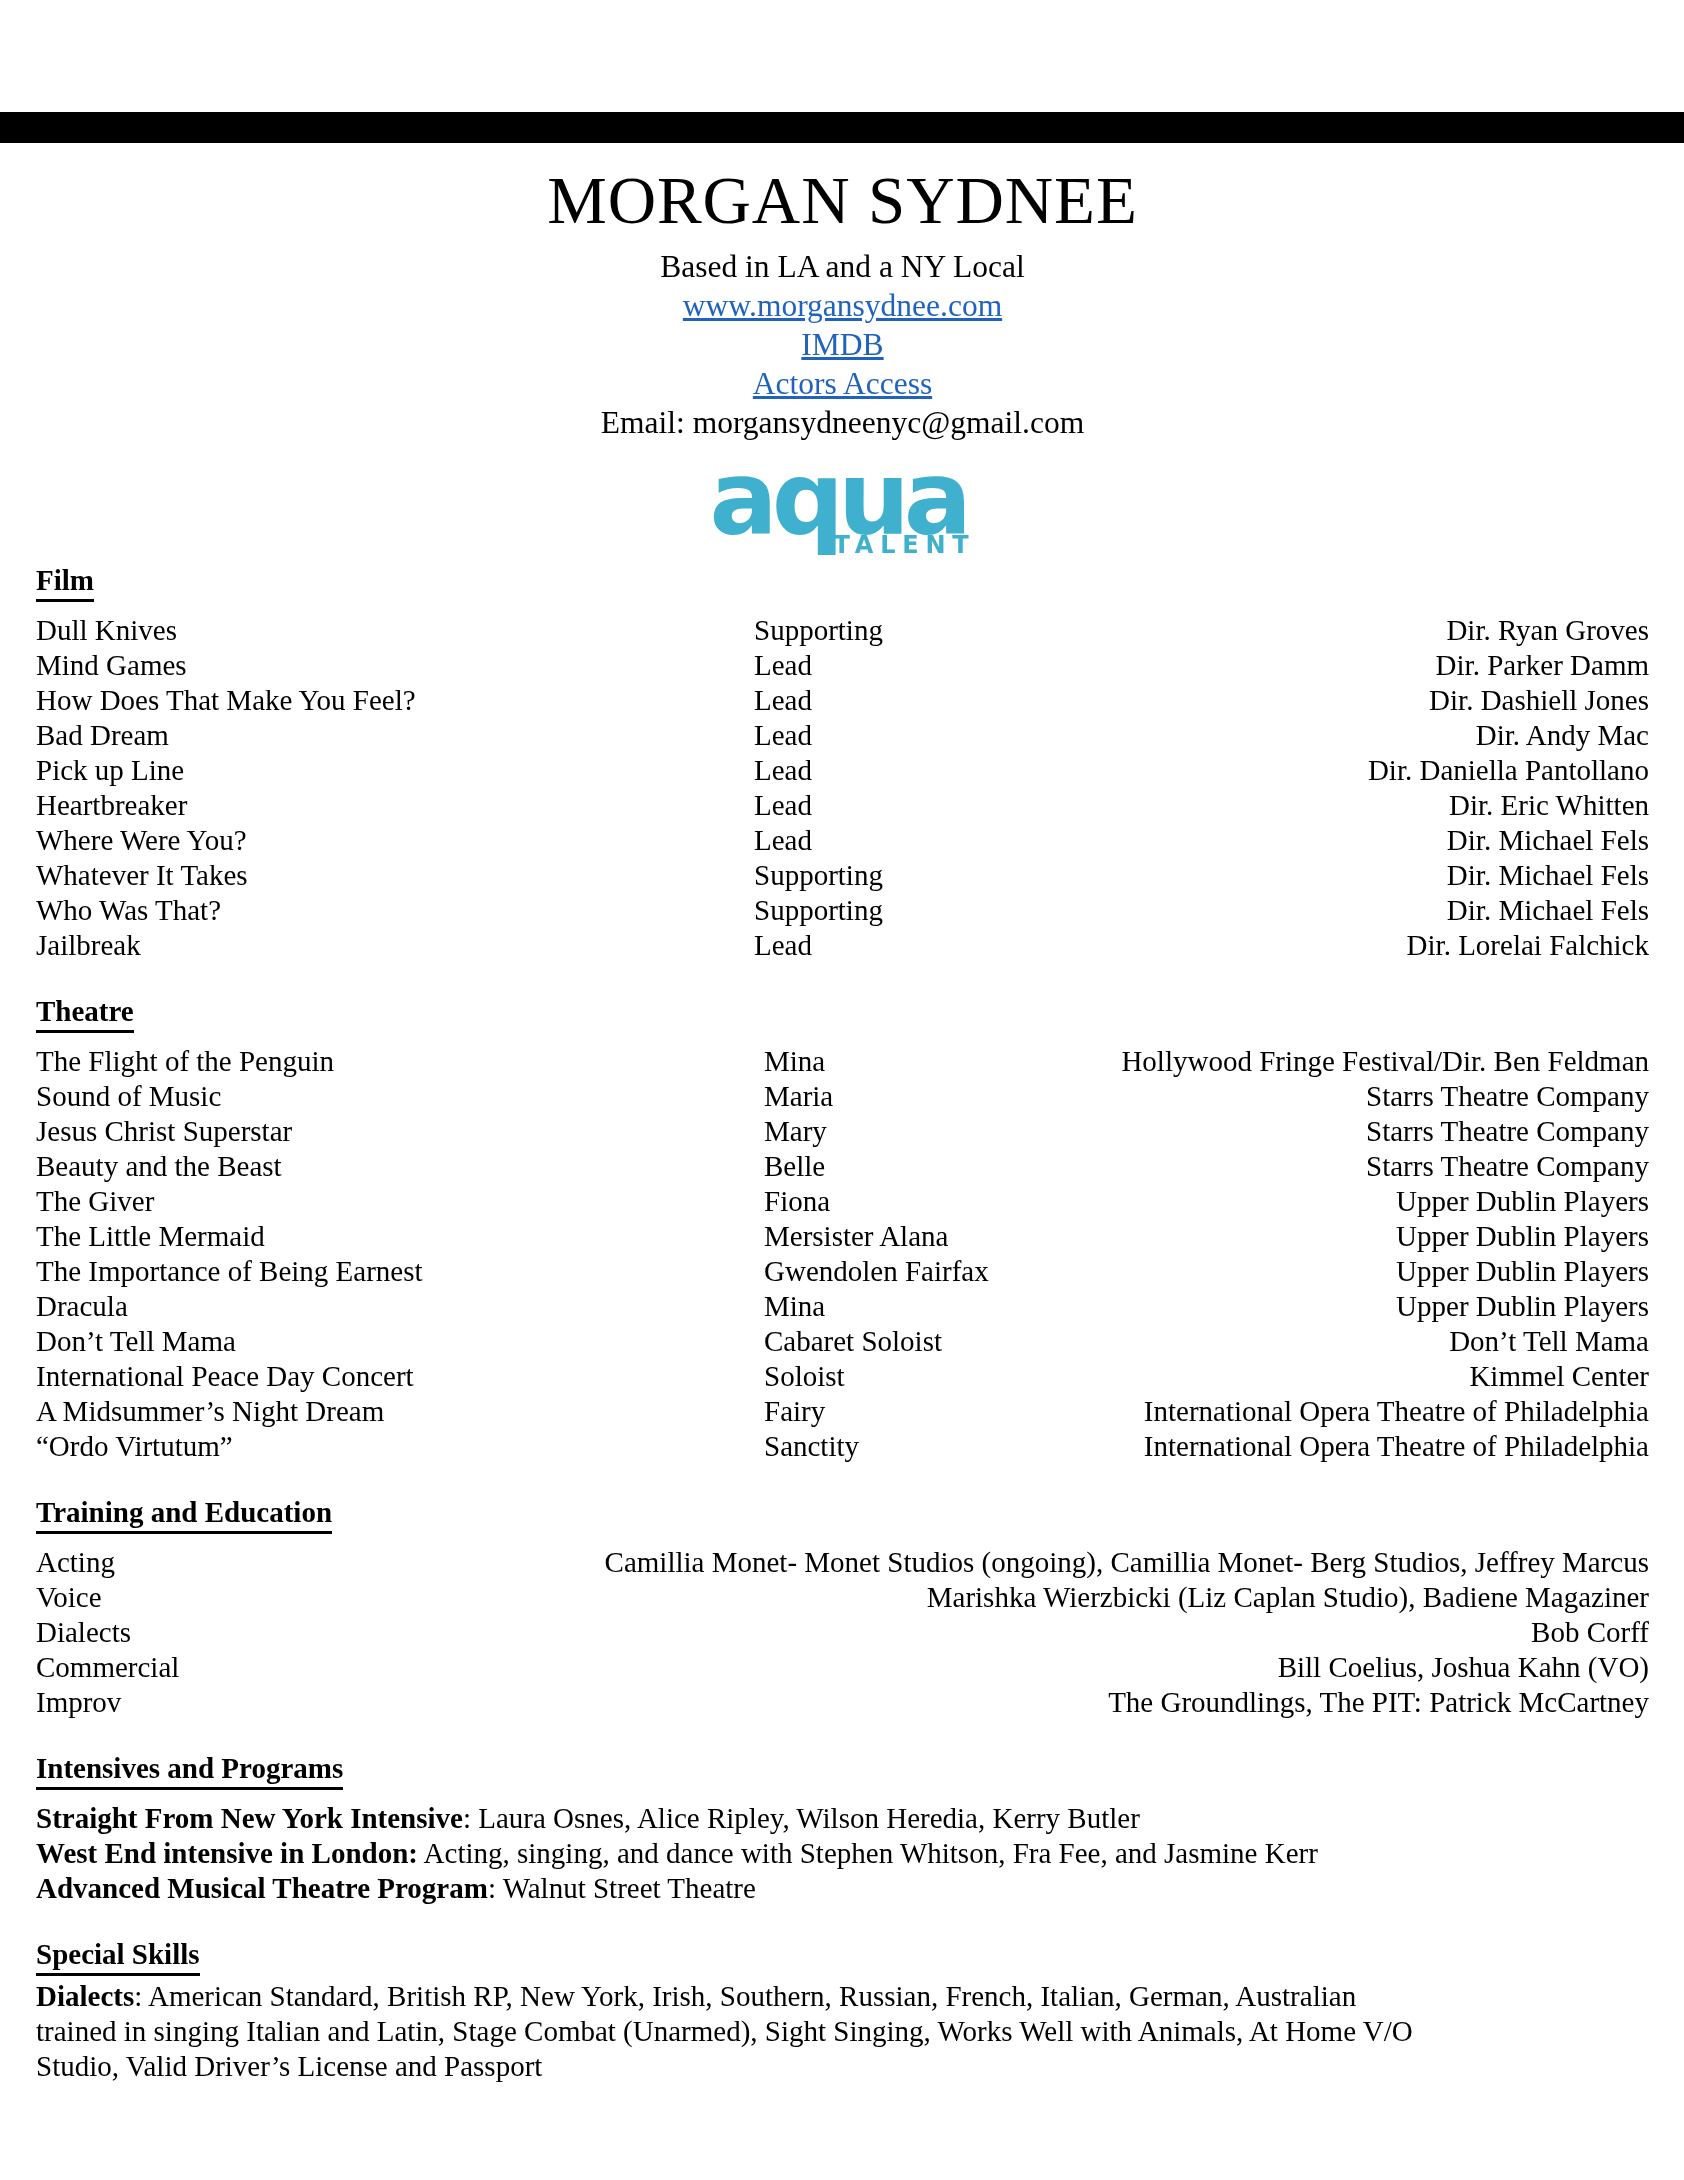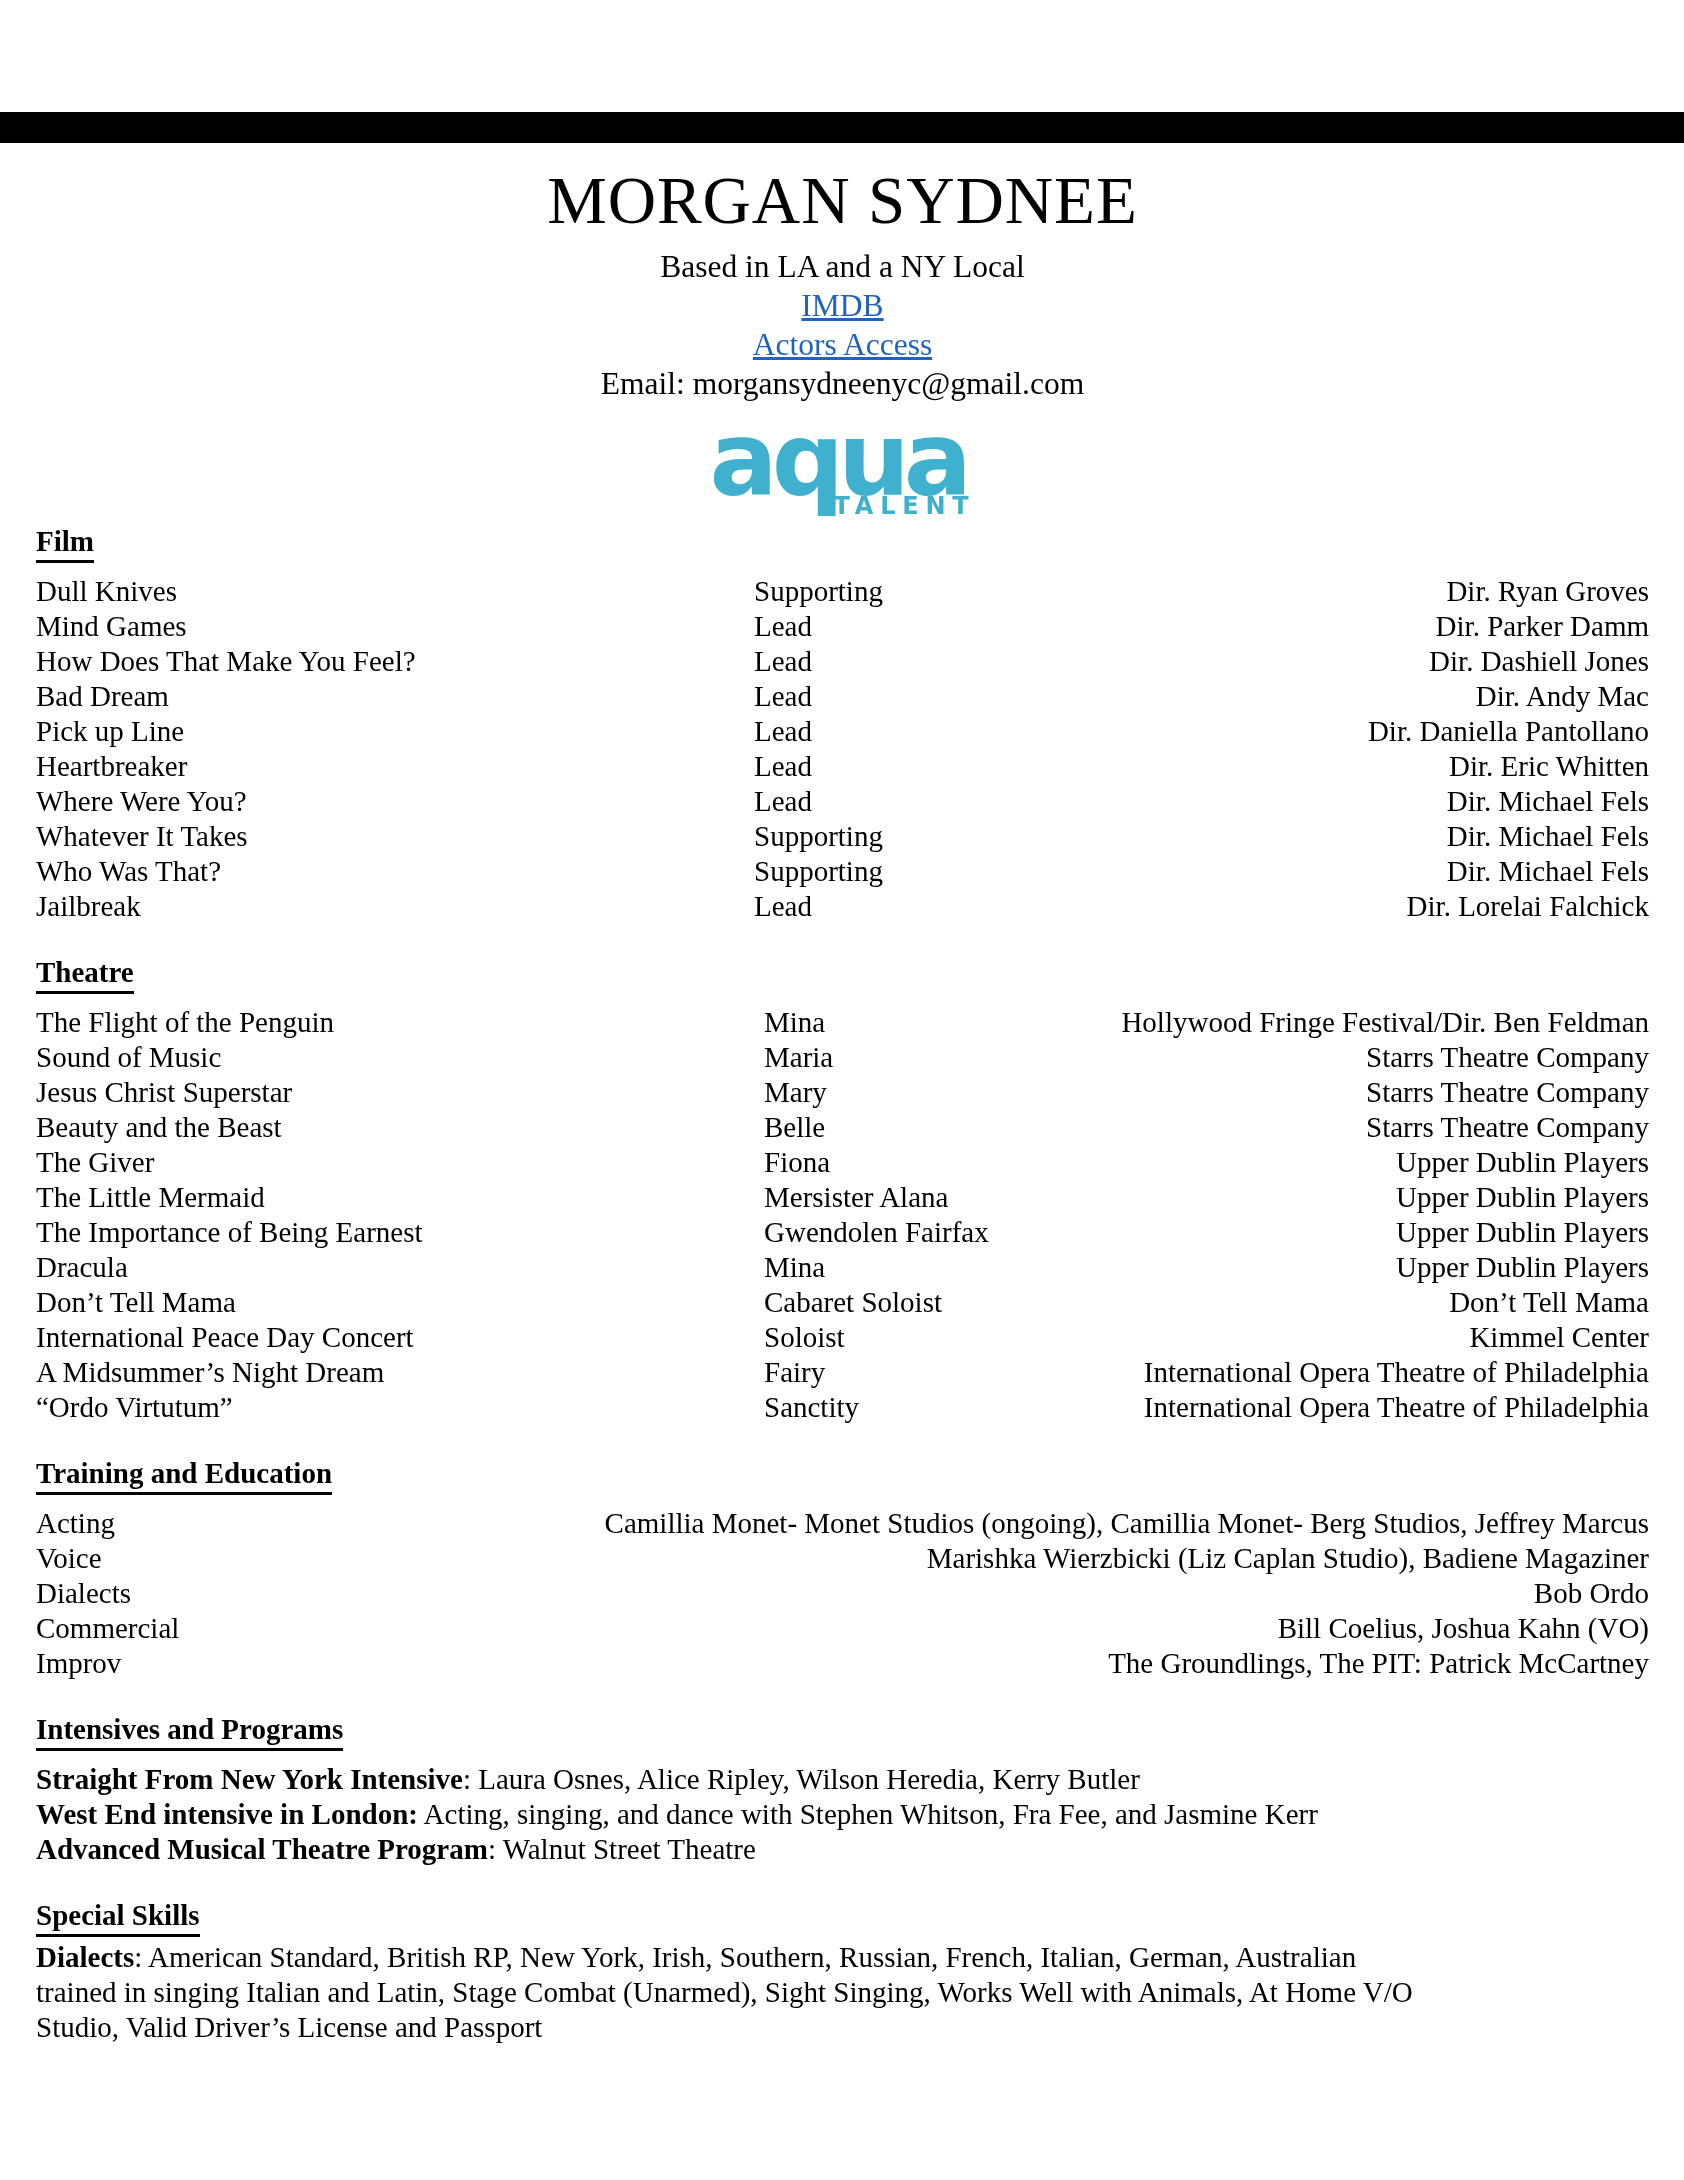--- a/index.html
+++ b/index.html
@@ -58,20 +58,21 @@
 </style>
 </head>
 <body>
 
 <div class="topbar"></div>
 
 <header class="center">
   <h1 class="page-title">MORGAN SYDNEE</h1>
   <div class="contact">
     <span class="line">Based in LA and a NY Local</span>
+    <span class="line"><a class="link">www.morgansydnee.com</a></span>
     <span class="line"><a class="link">IMDB</a></span>
     <span class="line"><a class="link">Actors Access</a></span>
     <span class="line">Email: morgansydneenyc@gmail.com</span>
   </div>
   <div class="logo-wrap">
     <span class="logo-word">aqua</span>
     <span class="logo-sub">TALENT</span>
   </div>
 </header>
 
@@ -117,21 +118,21 @@
       <div class="trow">
           <span>Acting</span>
           <span>Camillia Monet- Monet Studios (ongoing), Camillia Monet- Berg Studios, Jeffrey Marcus</span>
         </div>
       <div class="trow">
           <span>Voice</span>
           <span>Marishka Wierzbicki (Liz Caplan Studio), Badiene Magaziner</span>
         </div>
       <div class="trow">
           <span>Dialects</span>
-          <span>Bob Ordo</span>
+          <span>Bob Corff</span>
         </div>
       <div class="trow">
           <span>Commercial</span>
           <span>Bill Coelius, Joshua Kahn (VO)</span>
         </div>
       <div class="trow">
           <span>Improv</span>
           <span>The Groundlings, The PIT: Patrick McCartney</span>
         </div>
     </div>

